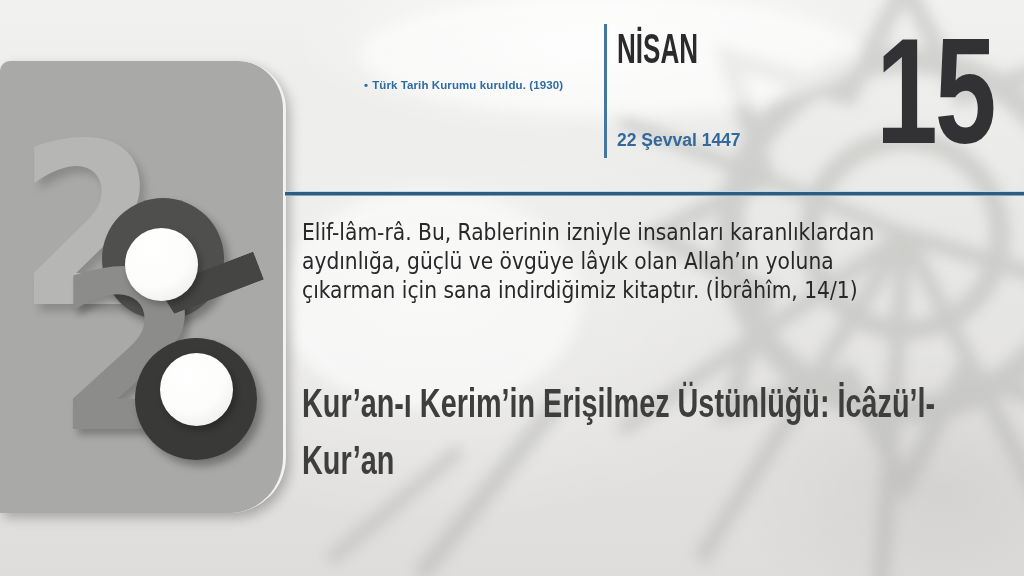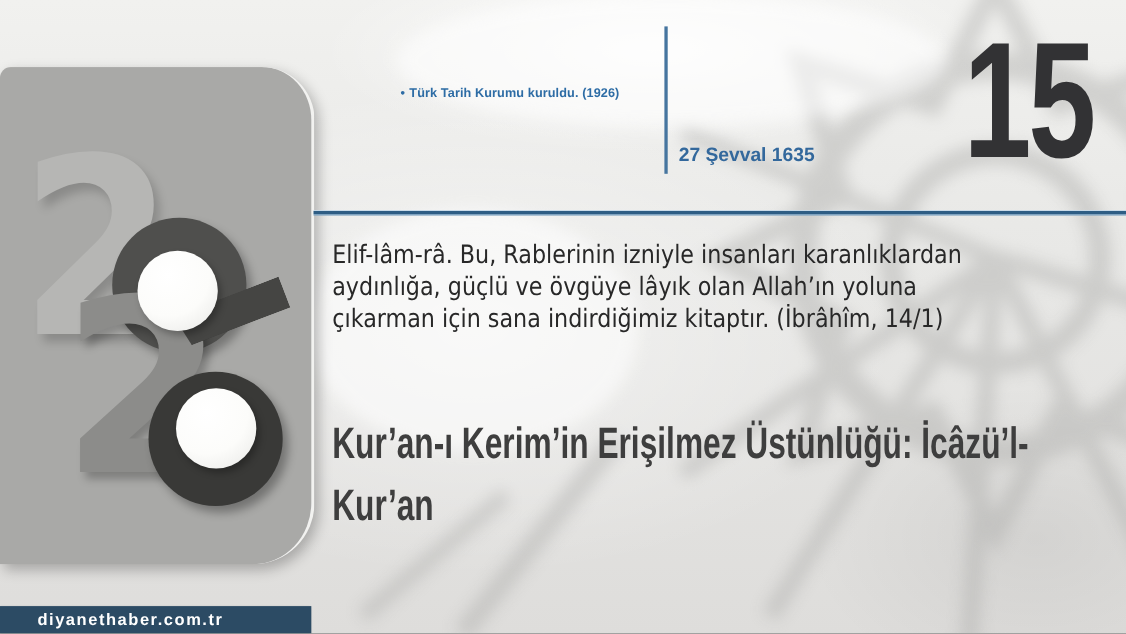--- a/index.html
+++ b/index.html
@@ -96,42 +96,42 @@
     <span class="digit digit-2a">2</span>
     <div class="ring-0"></div>
     <span class="digit digit-2b">2</span>
     <div class="flag-6"></div>
     <div class="counter counter-0"></div>
     <div class="circle-6"></div>
     <div class="counter counter-6"></div>
   </div>
 
   <div class="event-note">
-    <span class="bullet">•</span><span>Türk Tarih Kurumu kuruldu. (1926)</span>
+    <span class="bullet">•</span><span>Türk Tarih Kurumu kuruldu. (1930)</span>
   </div>
 
   <div class="vline"></div>
 
-  <div class="hijri">27 Şevval 1635</div>
+  <div class="month">
+    <span class="cond">NİSAN</span>
+  </div>
+  <div class="hijri">22 Şevval 1447</div>
   <div class="day">
     <span class="cond">15</span>
   </div>
 
   <div class="divider"></div>
 
   <div class="verse">
     <div>Elif-lâm-râ. Bu, Rablerinin izniyle insanları karanlıklardan</div>
     <div>aydınlığa, güçlü ve övgüye lâyık olan Allah’ın yoluna</div>
     <div>çıkarman için sana indirdiğimiz kitaptır. (İbrâhîm, 14/1)</div>
   </div>
 
   <div class="title">
     <span class="cond">
       <div>Kur’an-ı Kerim’in Erişilmez Üstünlüğü: İcâzü’l-</div>
       <div>Kur’an</div>
     </span>
   </div>
 
-  <div class="footer-bar">
-    <span>diyanethaber.com.tr</span>
-  </div>
 
 </div>
 
 </body></html>

